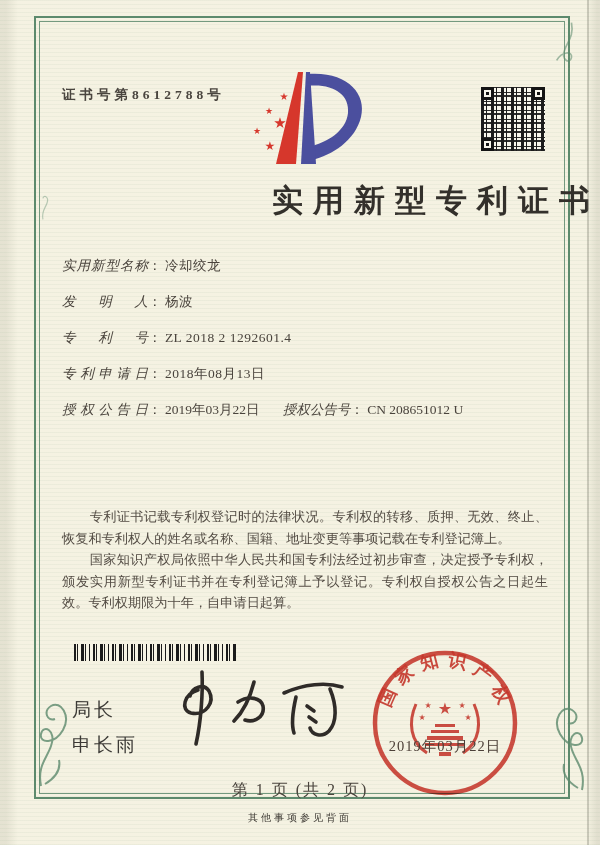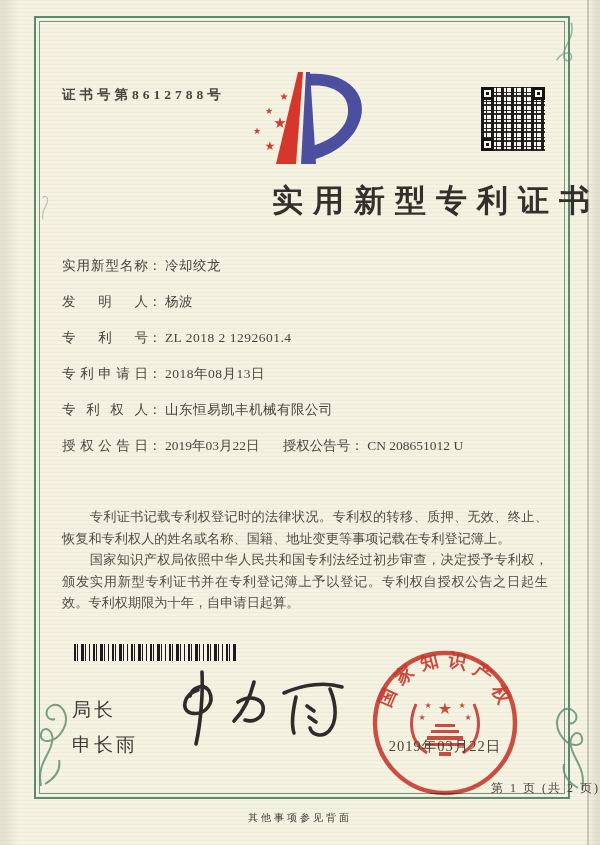--- a/index.html
+++ b/index.html
@@ -37,20 +37,21 @@
   .fp.tl{left:0;top:0}.fp.tr{right:0;top:0}.fp.bl{left:0;bottom:0}
   .title{
     position:absolute;left:0;right:0;top:180px;text-align:right;
     font-size:31px;font-weight:bold;letter-spacing:10px;color:#33302b;
   }
   .fields{position:absolute;left:62px;top:257px;width:484px;font-size:13.5px;color:#4a443d;}
   .field-row{margin-bottom:19px;line-height:17px;}
   .f-label{
     display:inline-block;width:86px;text-align:justify;text-align-last:justify;
     vertical-align:top;
+    font-style:italic;
   }
   .f-colon{display:inline-block;vertical-align:top;}
   .f-value{display:inline-block;width:360px;vertical-align:top;letter-spacing:0.5px;}
   .grant-row{white-space:nowrap;}
   .grant-second{margin-left:20px;}
   .grant-second .f-label{width:auto;text-align:left;text-align-last:auto;}
   .paras{
     position:absolute;left:62px;top:506px;width:486px;
     font-size:13.2px;line-height:1.63;color:#534c44;text-align:justify;
   }
@@ -63,22 +64,22 @@
       #1b1b1b 15px 16px,#f6f3e4 16px 19px);
   }
   .director{position:absolute;left:72px;top:692px;font-size:19px;color:#3c3a36;letter-spacing:3px;line-height:1.85;}
   .signature{position:absolute;left:168px;top:662px;width:190px;height:88px;}
   .seal{position:absolute;left:370px;top:648px;width:150px;height:150px;mix-blend-mode:multiply;}
   .seal-date{
     position:absolute;left:368px;top:737px;width:154px;text-align:center;
     font-size:14.5px;color:#4c4038;letter-spacing:1px;
   }
   .page-info{
-    position:absolute;left:0;right:0;top:780px;text-align:right;
-    font-size:12px;letter-spacing:2px;color:#4a443d;
+    position:absolute;left:0;right:0;top:780px;text-align:center;
+    font-size:16px;letter-spacing:2px;color:#4a443d;
   }
   .footer-note{
     position:absolute;left:0;right:0;top:811px;text-align:center;
     font-size:10px;letter-spacing:3px;color:#3f3b35;
   }
   .flourish{position:absolute;pointer-events:none;}
   .fl-bl{left:35px;top:686px;}
   .fl-br{left:536px;top:690px;transform:scaleX(-1);}
   .fl-tr{left:538px;top:20px;transform:scale(-1,-1);opacity:.7;}
   .fl-tl{left:36px;top:170px;opacity:.5;transform:scale(.7);}
@@ -148,24 +149,20 @@
       <span class="f-label">发明人</span><span class="f-colon">：</span>
       <span class="f-value">杨波</span>
     </div>
     <div class="field-row">
       <span class="f-label">专利号</span><span class="f-colon">：</span>
       <span class="f-value">ZL 2018 2 1292601.4</span>
     </div>
     <div class="field-row">
       <span class="f-label">专利申请日</span><span class="f-colon">：</span>
       <span class="f-value">2018年08月13日</span>
-    </div>
-    <div class="field-row">
-      <span class="f-label">专利权人</span><span class="f-colon">：</span>
-      <span class="f-value">山东恒易凯丰机械有限公司</span>
     </div>
     <div class="field-row grant-row">
       <span>
         <span class="f-label">授权公告日</span><span class="f-colon">：</span>
         <span>2019年03月22日</span>
       </span>
       <span class="grant-second">
         <span class="f-label">授权公告号</span><span class="f-colon">：</span>
         <span>CN 208651012 U</span>
       </span>

